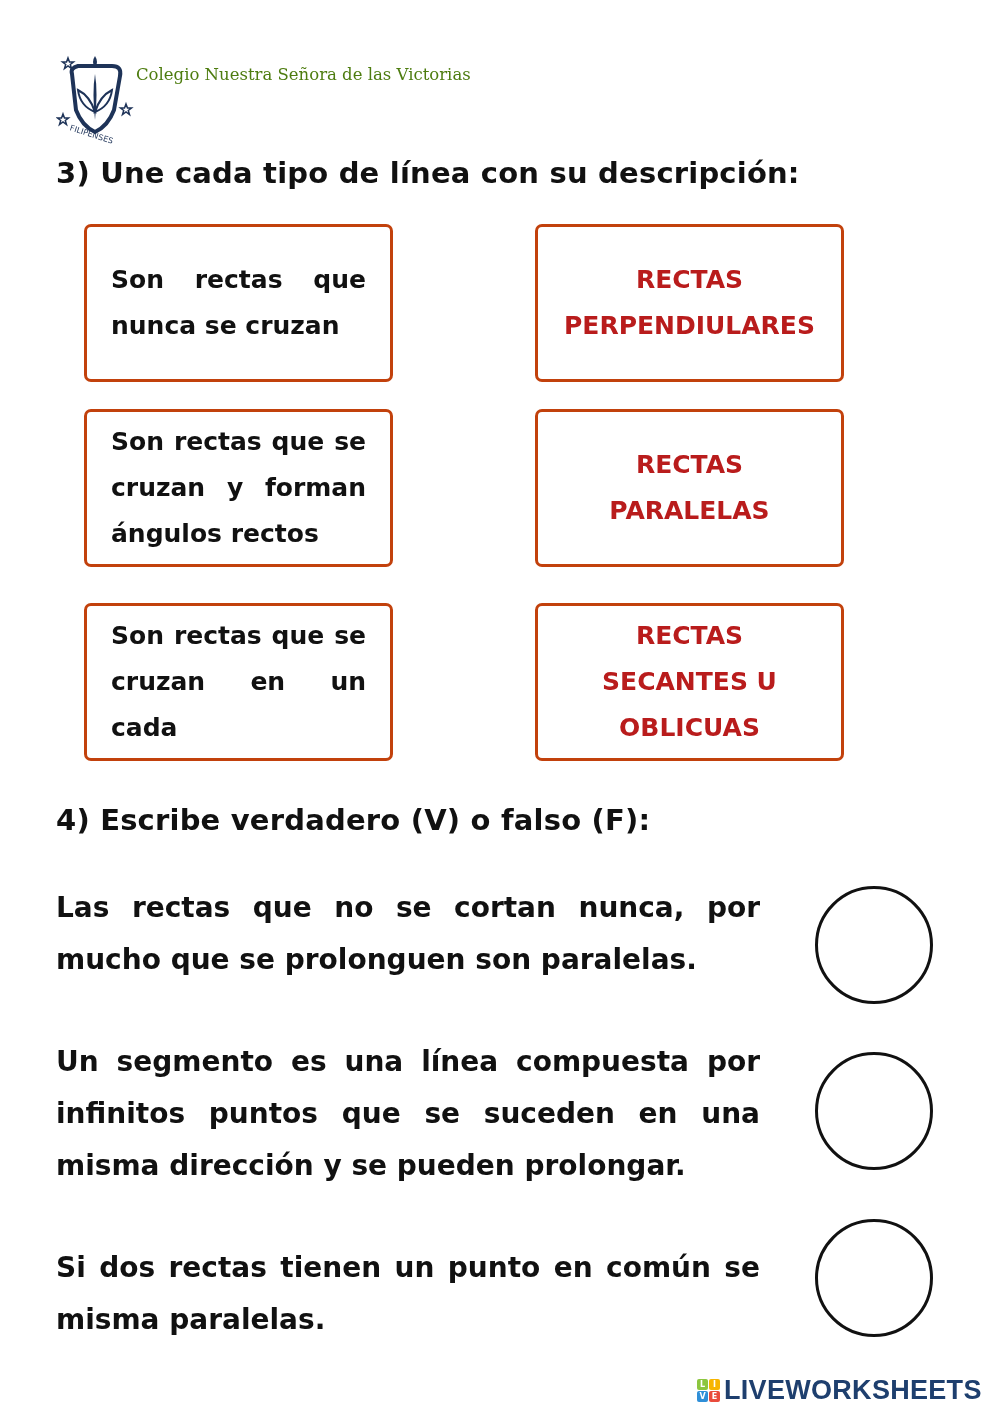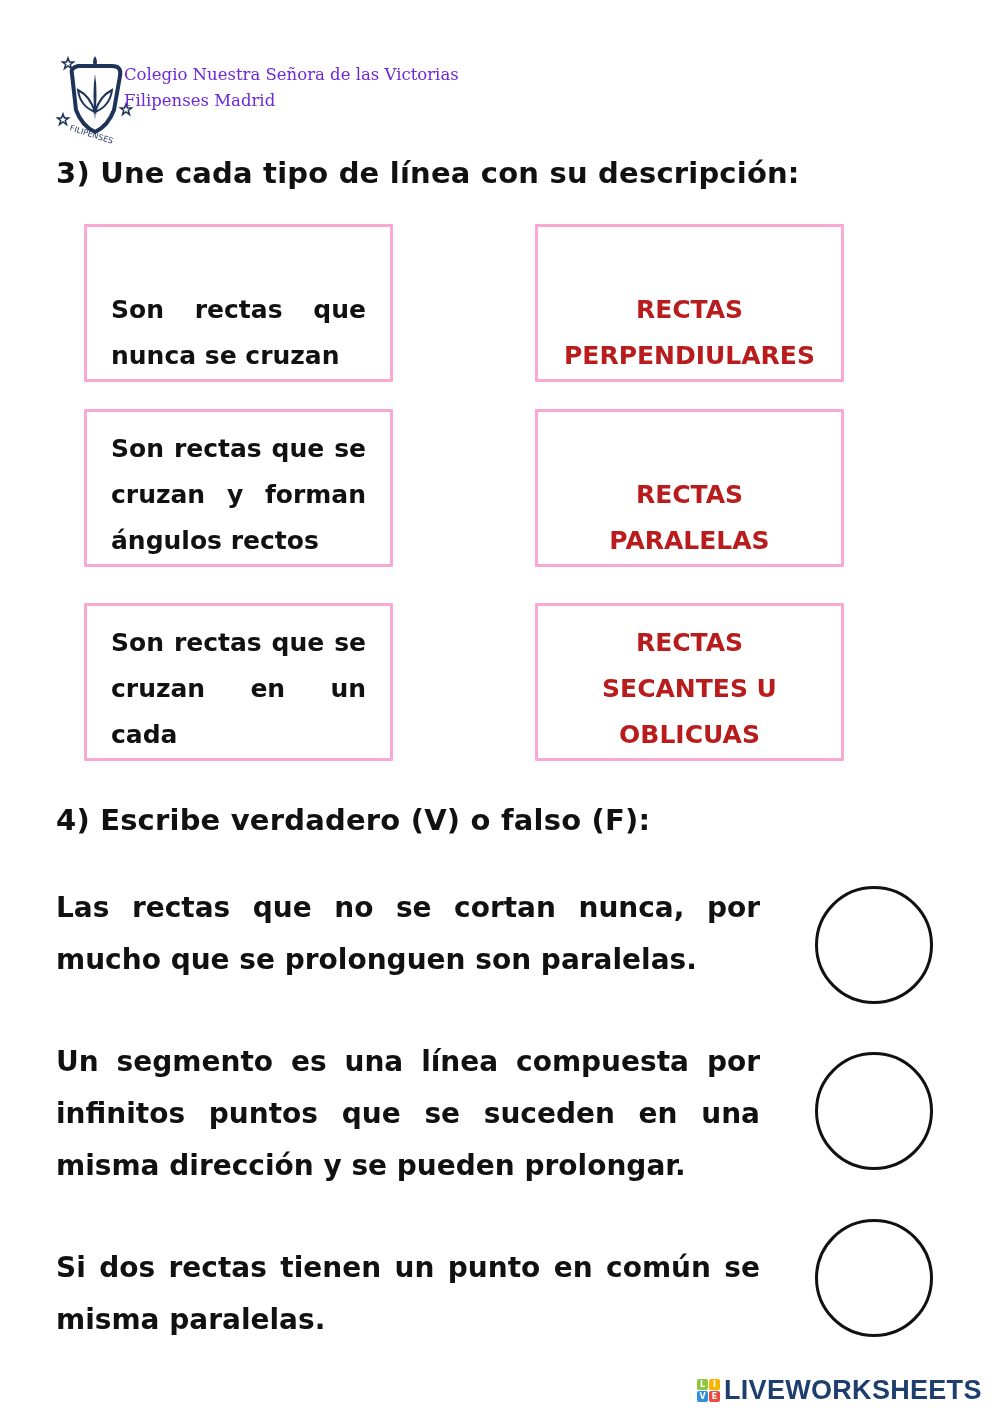--- a/index.html
+++ b/index.html
@@ -2,28 +2,28 @@
 <html><head>
 <meta charset="utf-8">
 <style>
   html, body { margin:0; padding:0; background:#ffffff; }
   body { width:1000px; height:1414px; position:relative; overflow:hidden;
          font-family:"DejaVu Sans", sans-serif; color:#111; }
   .abs { position:absolute; }
 
   
   .logo { left:56px; top:52px; width:78px; height:92px; }
-  .school { left:124px; top:62px; font-family:"DejaVu Serif", serif; font-size:16.5px; line-height:26px; color:#6d28d9; }
+  .school { left:136px; top:62px; font-family:"DejaVu Serif", serif; font-size:16.5px; line-height:26px; color:#4d7c0f; }
 
   .heading { font-size:29px; font-weight:bold; letter-spacing:0.2px; color:#111; }
   .h3 { left:56px; top:156px; }
   .h4 { left:56px; top:794px;margin-top:9px; }
 
-  .box { position:absolute; width:302px; height:151px; border:3px solid #f9a8d4; border-radius:1px;
-         box-sizing:border-box; display:flex; align-items:flex-end; justify-content:center; background:#fff; }
+  .box { position:absolute; width:302px; height:151px; border:3px solid #c2410c; border-radius:7px;
+         box-sizing:border-box; display:flex; align-items:center; justify-content:center; background:#fff; }
   .box.left { left:84px; width:309px; }
   .box.right { left:535px; width:309px; }
   .box.r1 { top:224px; height:158px; }
   .box.r2 { top:409px; height:158px; }
   .box.r3 { top:603px; height:158px; }
 
   .desc { width:255px; font-size:25px; line-height:46px; text-align:justify; text-align-last:left;
           font-weight:bold; color:#111; }
   .term { font-size:25px; line-height:46px; text-align:center; font-weight:bold; color:#b91c1c; white-space:pre-line; }
 
@@ -59,21 +59,20 @@
     <g fill="none" stroke="#1e3358" stroke-width="1.5">
       <polygon points="12,6 13.5,10 17.5,10 14.3,12.5 15.5,16.5 12,14 8.5,16.5 9.7,12.5 6.5,10 10.5,10"></polygon>
       <polygon points="7,62 8.5,66 12.5,66 9.3,68.5 10.5,72.5 7,70 3.5,72.5 4.7,68.5 1.5,66 5.5,66"></polygon>
       <polygon points="70,52 71.5,56 75.5,56 72.3,58.5 73.5,62.5 70,60 66.5,62.5 67.7,58.5 64.5,56 68.5,56"></polygon>
     </g>
     <text x="14" y="86" font-size="8" fill="#1e3358" font-family="DejaVu Sans, sans-serif" transform="rotate(18 39 80)">FILIPENSES</text>
   </svg>
 </div>
 <div class="abs school">
   <div>Colegio Nuestra Señora de las Victorias</div>
-  <div>Filipenses Madrid</div>
 </div>
 
 <div class="abs heading h3">3) Une cada tipo de línea con su descripción:</div>
 
 <div class="box left r1">
   <div class="desc">Son rectas que nunca se cruzan</div>
 </div>
 <div class="box left r2">
   <div class="desc">Son rectas que se cruzan y forman ángulos rectos</div>
 </div>

